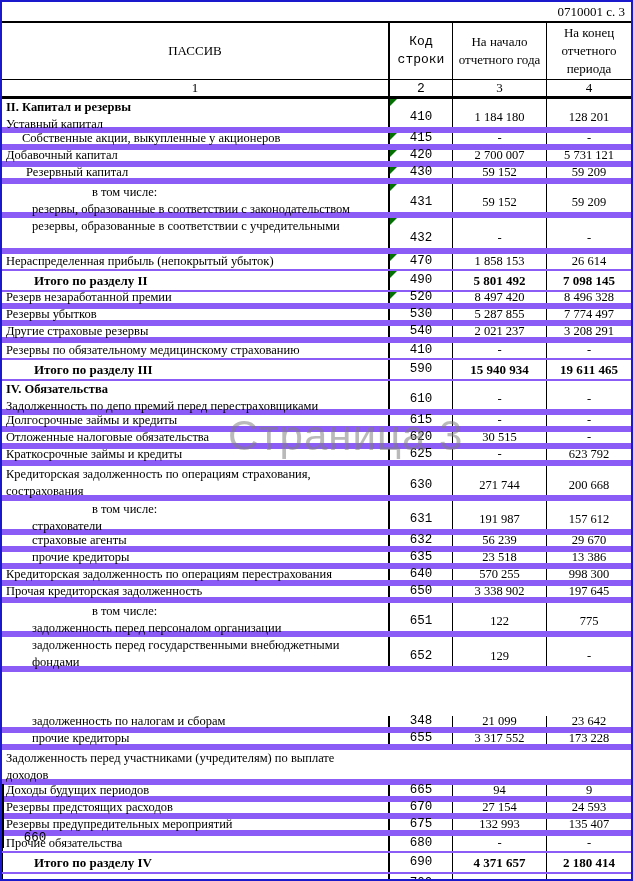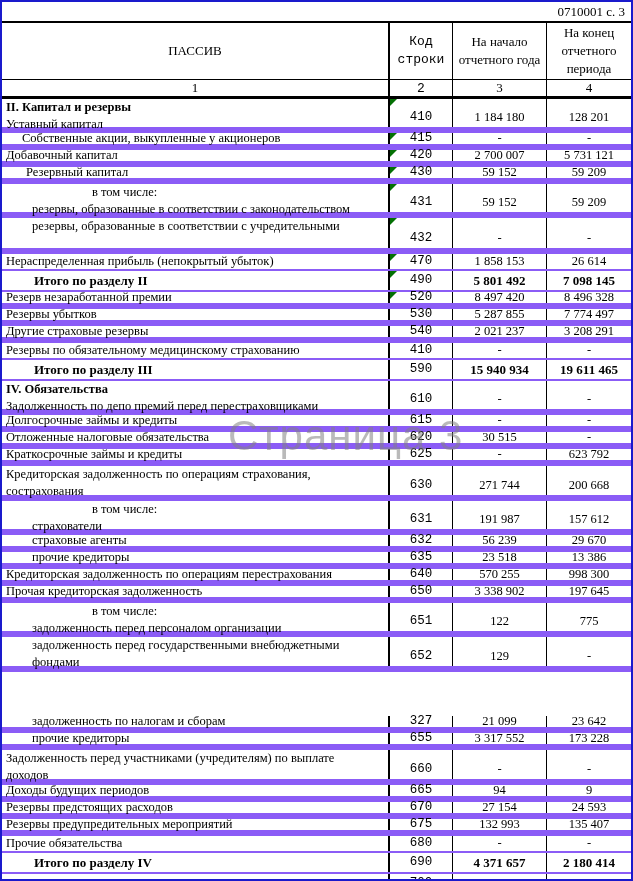--- a/index.html
+++ b/index.html
@@ -262,33 +262,33 @@
           <div class="line sub">фондами</div>
         </div>
         <div class="c-code">652</div>
         <div class="c-val v1">129</div>
         <div class="c-val v2">-</div>
       </div>
       <div class="row" style="height: 17px; margin-top: 44px;">
         <div class="c-label center">
           <div class="line sub">задолженность по налогам и сборам</div>
         </div>
-        <div class="c-code">327</div>
+        <div class="c-code">348</div>
         <div class="c-val v1">21 099</div>
         <div class="c-val v2">23 642</div>
       </div>
       <div class="row" style="height: 17px;">
         <div class="c-label center">
           <div class="line sub">прочие кредиторы</div>
         </div>
         <div class="c-code">655</div>
         <div class="c-val v1">3 317 552</div>
         <div class="c-val v2">173 228</div>
       </div>
-      <div class="row bottom" style="height: 35px;">
+      <div class="row bottom" style="height: 35px; flex-direction: column;">
         <div class="c-label">
           <div class="line item">Задолженность перед участниками (учредителям) по выплате</div>
           <div class="line item">доходов</div>
         </div>
         <div class="c-code">660</div>
         <div class="c-val v1">-</div>
         <div class="c-val v2">-</div>
       </div>
       <div class="row" style="height: 17px;">
         <div class="c-label center">

